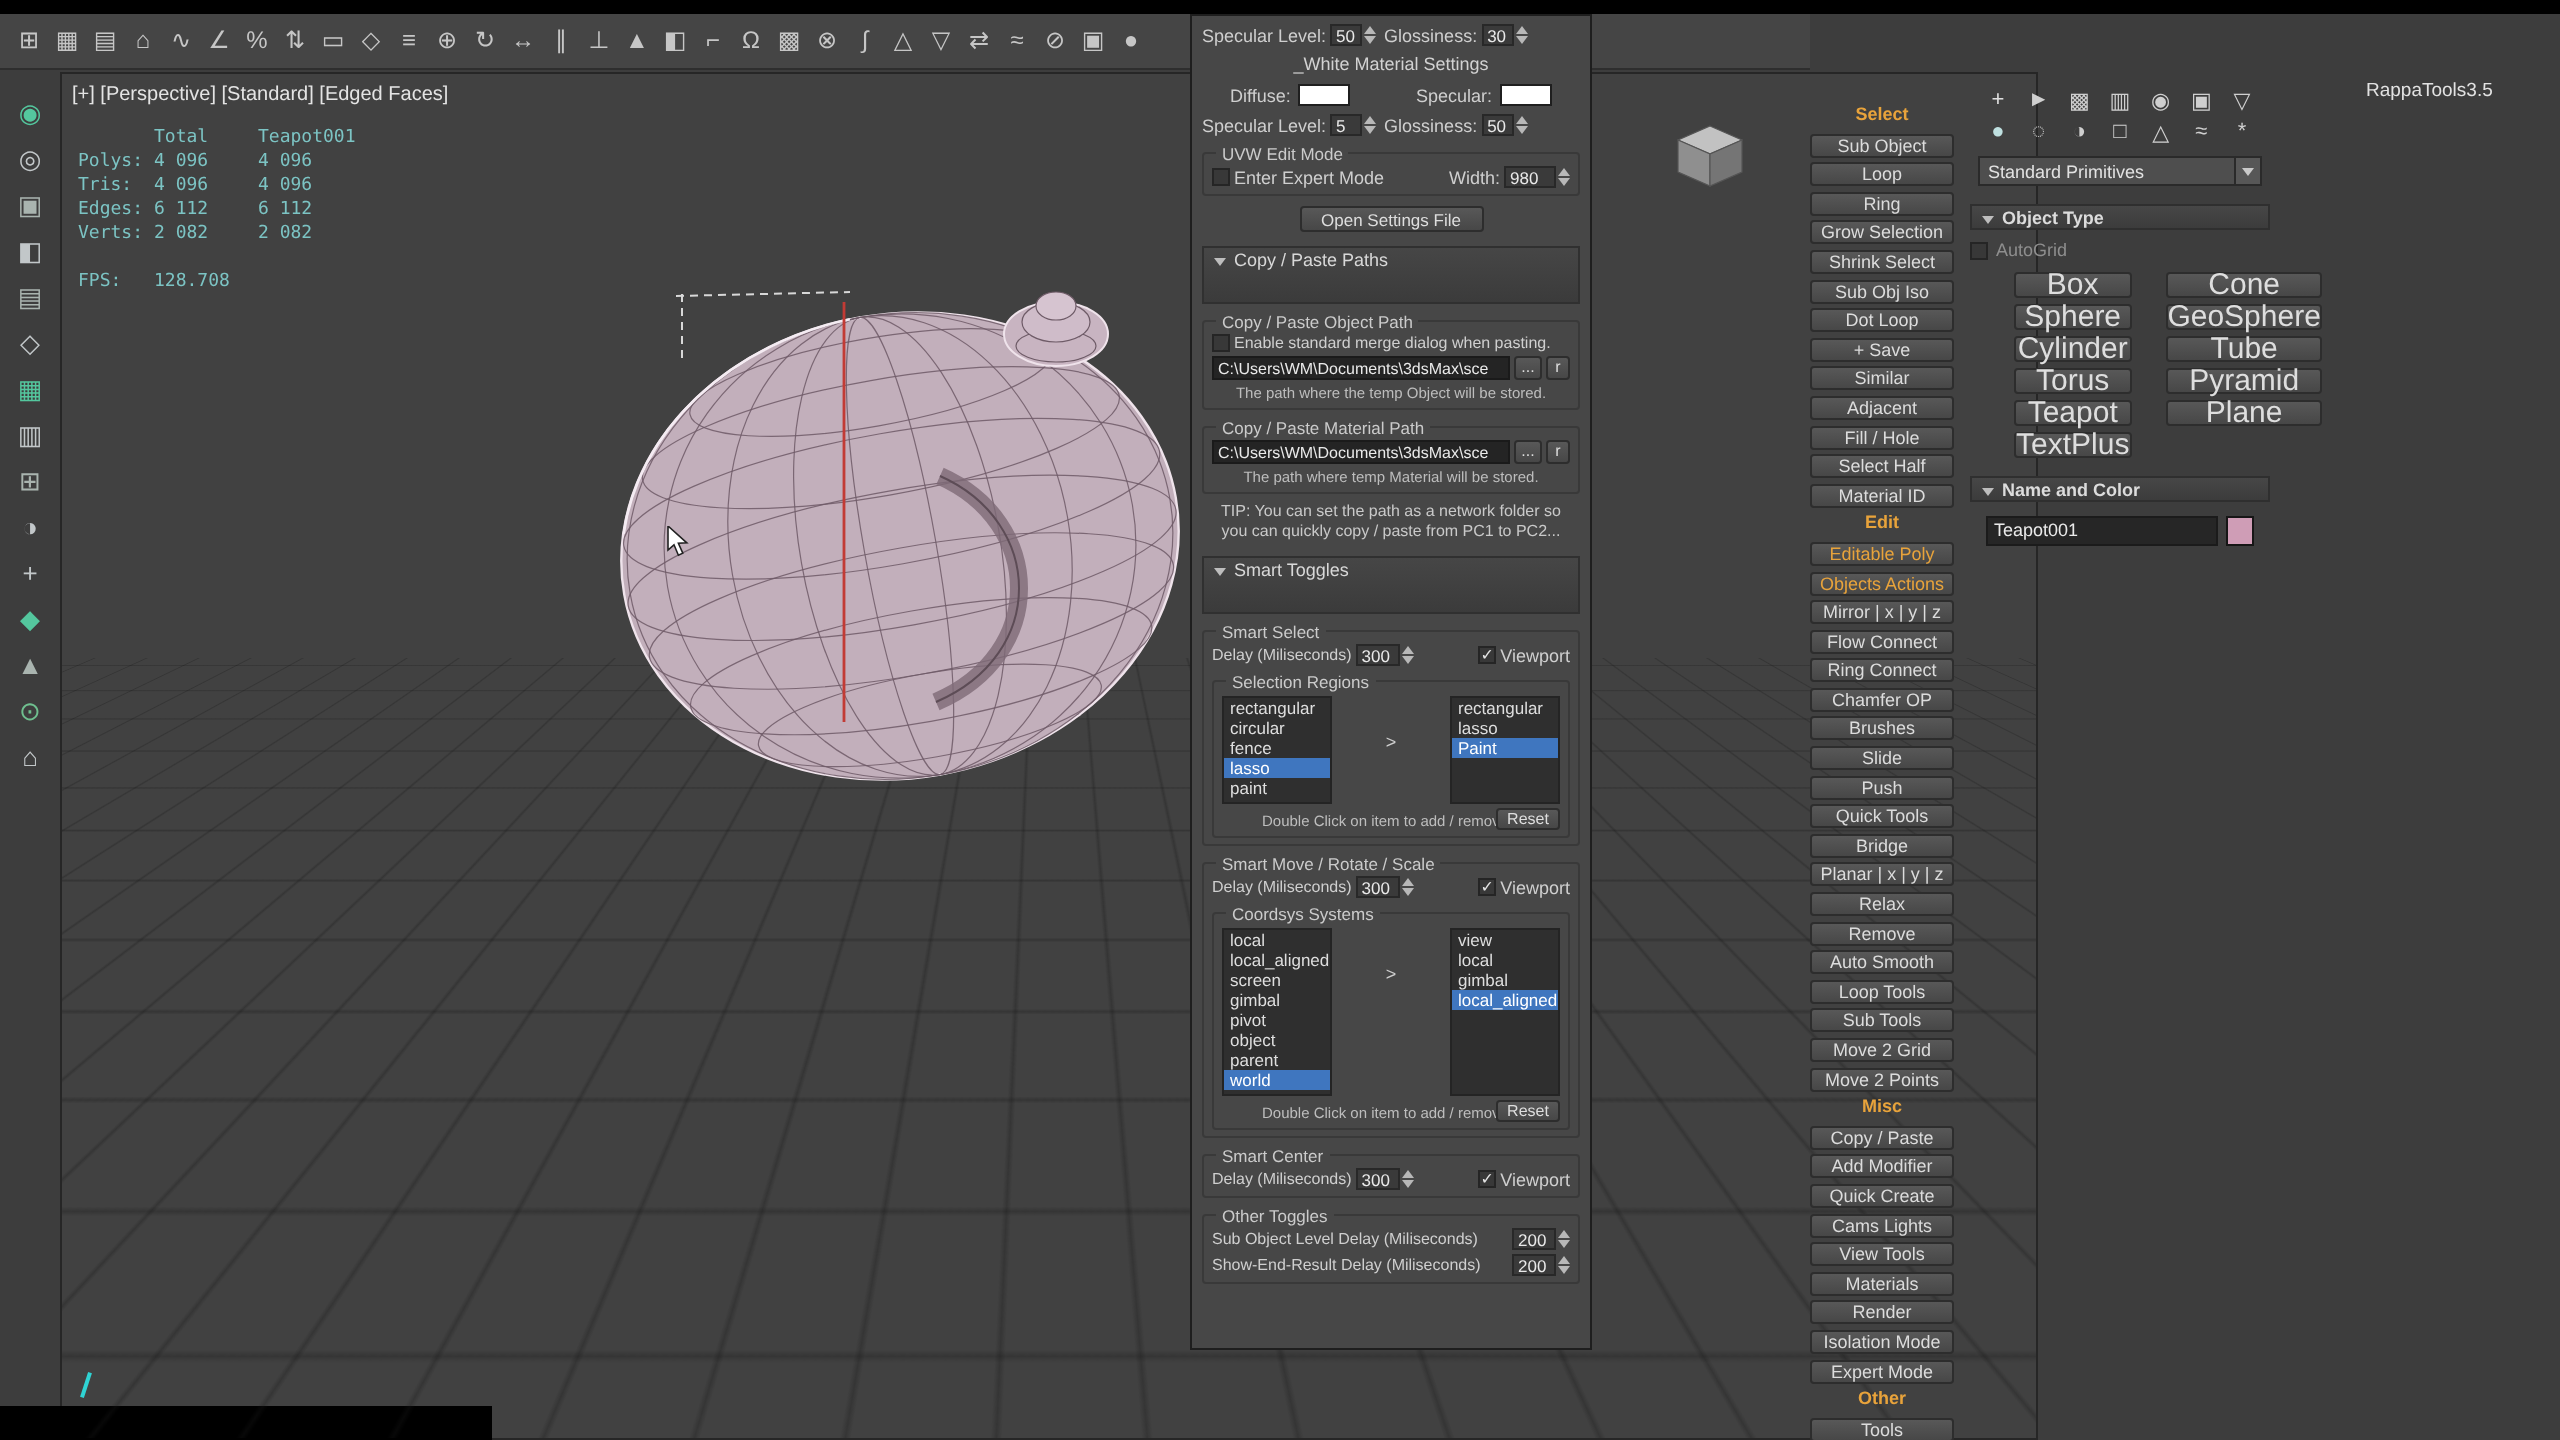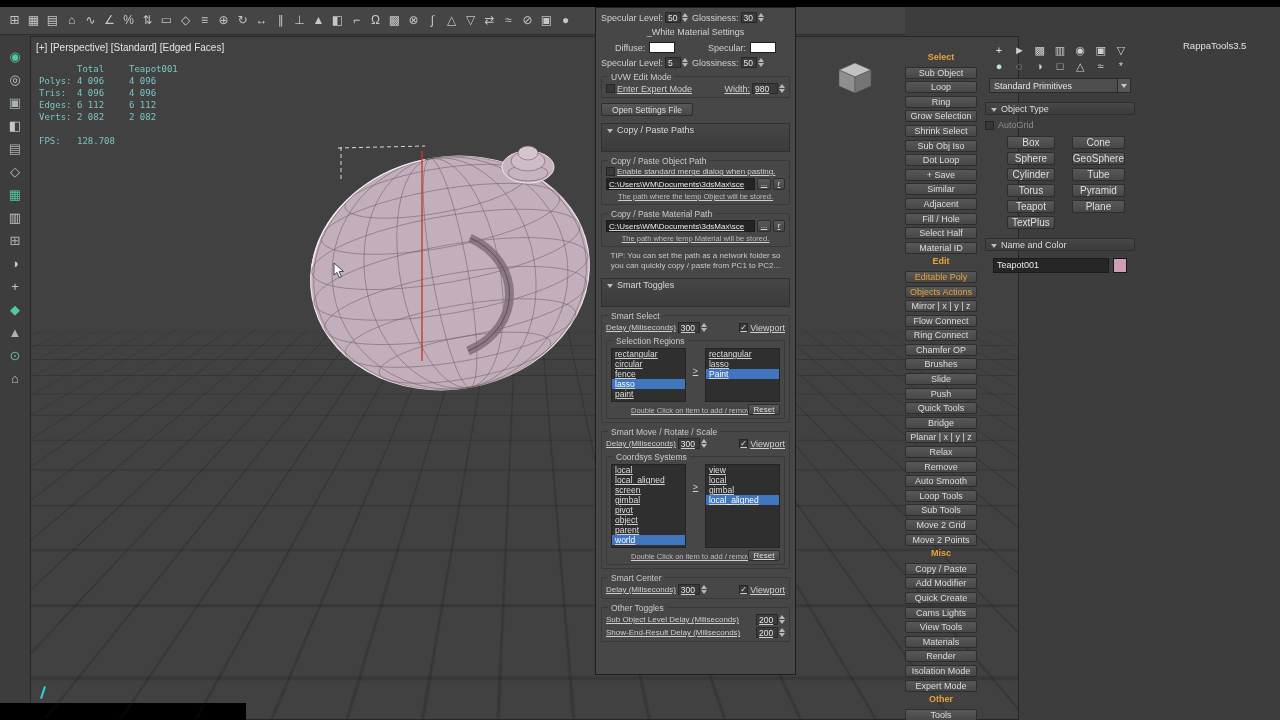--- a/index.html
+++ b/index.html
@@ -51,44 +51,44 @@
   .spin{display:inline-flex;flex-direction:column;gap:1px;margin-left:1px;}
   .spin b{display:block;width:0;height:0;border-left:3px solid transparent;border-right:3px solid transparent;}
   .spin .up{border-bottom:4px solid #b8b8b8;}
   .spin .dn{border-top:4px solid #b8b8b8;}
   .chk{display:inline-block;width:9px;height:9px;background:#383838;border:1px solid #252525;
        font-size:8px;line-height:8px;text-align:center;color:#e6e6e6;flex:none;}
   .chk i{font-style:normal;}
   .center-title{text-align:center;margin-top:4px;color:#d2d2d2;}
   .crow{display:flex;align-items:center;gap:4px;margin-top:5px;padding:0 14px;}
   .swatch{width:26px;height:11px;border:1px solid #1f1f1f;}
-  .grp{position:relative;border:1px solid #393939;border-radius:2px;margin-top:8px;padding:6px 4px 3px;text-decoration:underline;}
+  .grp{position:relative;border:1px solid #393939;border-radius:2px;margin-top:8px;padding:6px 4px 3px;}
   .grp-title{position:absolute;top:-5px;left:6px;background:#474747;padding:0 3px;font-size:8.5px;
              color:#cbcbcb;white-space:nowrap;}
   .btn3d{display:inline-block;background:linear-gradient(#585858,#474747);border:1px solid #2d2d2d;
          border-radius:2px;color:#dedede;text-align:center;}
-  .btnrow{display:flex;justify-content:flex-start;margin-top:5px;}
+  .btnrow{display:flex;justify-content:center;margin-top:5px;}
   .open-btn{width:92px;height:13px;line-height:12px;font-size:8.5px;}
   .sect-hdr{position:relative;margin-top:7px;height:29px;line-height:12px;
             background:linear-gradient(#464646,#3b3b3b);border:1px solid #303030;color:#d8d8d8;
             padding-left:15px;font-size:9px;}
   .sect-hdr::before{content:"";position:absolute;left:5px;top:5px;width:0;height:0;
             border-left:3px solid transparent;border-right:3px solid transparent;border-top:4px solid #bdbdbd;}
   .pathfld{background:#242424;border:1px solid #1a1a1a;color:#eaeaea;font-size:8px;height:12px;
            line-height:11px;padding:0 2px;white-space:nowrap;overflow:hidden;}
   .wbrowse{width:14px;height:12px;line-height:10px;font-size:8px;margin-left:2px;}
   .wr{width:12px;height:12px;line-height:10px;font-size:8px;margin-left:2px;}
   .hint{font-size:7.5px;color:#bdbdbd;text-align:center;margin-top:2px;white-space:nowrap;overflow:hidden;}
   .hint.left{text-align:center;padding-left:20px;}
   .tip{margin-top:4px;text-align:center;font-size:8px;color:#c9c9c9;line-height:10px;}
   .mt2{margin-top:2px;} .mt4{margin-top:4px;} .ml4{margin-left:4px;} .ml2{margin-left:2px;}
   .inner{margin-top:7px;}
   .listsrow{display:flex;align-items:flex-start;justify-content:space-between;margin-top:1px;}
   .lb{background:#2f2f2f;border:1px solid #242424;overflow:hidden;position:relative;}
-  .w66{width:75px;}
+  .w66{width:55px;}
   .h52{height:54px;} .h82{height:84px;}
   .lb .it{height:10px;line-height:10px;padding-left:3px;font-size:8.5px;color:#dedede;
           white-space:nowrap;overflow:hidden;}
   .lb .it.selected{background:#3f76bf;color:#fff;}
   .transfer{color:#cfcfcf;font-size:9px;margin-top:18px;}
   .wreset{width:32px;height:11px;line-height:10px;font-size:8px;flex:none;}
 
   
   .rappa{left:905px;top:52px;width:72px;height:668px;overflow:hidden;z-index:4;}
   .ritem{height:12px;margin-bottom:2.6px;font-size:9px;line-height:11px;text-align:center;
@@ -103,27 +103,27 @@
   .cp-row{display:flex;align-items:center;justify-content:space-between;height:16px;padding:0 6px;
           color:#cfcfcf;font-size:11px;}
   .cp-row .ci{width:16px;text-align:center;}
   .dropdown{margin:4px 4px 0;height:15px;background:#4e4e4e;border:1px solid #2a2a2a;display:flex;
             align-items:center;font-size:9px;color:#e2e2e2;padding-left:4px;}
   .ddarrow{margin-left:auto;width:13px;height:13px;background:#575757;border-left:1px solid #2a2a2a;
            display:flex;align-items:center;justify-content:center;}
   .dn-tri{width:0;height:0;border-left:3px solid transparent;border-right:3px solid transparent;
           border-top:4px solid #c9c9c9;}
   .rollout{position:relative;margin-top:9px;height:13px;line-height:12px;background:linear-gradient(#474747,#3c3c3c);
-           border:1px solid #2f2f2f;font-size:9px;color:#dcdcdc;padding-left:15px;}
+           border:1px solid #2f2f2f;font-size:9px;color:#dcdcdc;padding-left:15px;font-weight:bold;}
   .rollout::before{content:"";position:absolute;left:5px;top:5px;width:0;height:0;
            border-left:3px solid transparent;border-right:3px solid transparent;border-top:4px solid #bdbdbd;}
   .autogrid{display:flex;align-items:center;justify-content:flex-start;gap:4px;margin-top:5px;
             color:#8e8e8e;font-size:9px;}
   .pgrid{display:grid;grid-template-columns:1fr 1fr;gap:3px 5px;margin:6px 10px 0;}
-  .pbtn{height:13px;line-height:11px;font-size:10px;margin-left:12px;}
+  .pbtn{height:13px;line-height:11px;font-size:15px;margin-left:12px;}
   .namerow{display:flex;align-items:center;gap:4px;margin:7px 8px 0;}
   .namefld{flex:1;height:15px;background:#262626;border:1px solid #1b1b1b;color:#eaeaea;font-size:9px;
            line-height:13px;padding:0 3px;}
   .cswatch{width:14px;height:15px;border:1px solid #161616;}
 
   
   .videobar{left:0;top:703px;width:246px;height:17px;background:#000;z-index:7;}
   .cyantick{left:42px;top:686px;width:2px;height:13px;background:#2fd3d3;transform:rotate(18deg);z-index:8;}
 </style>
 </head>

